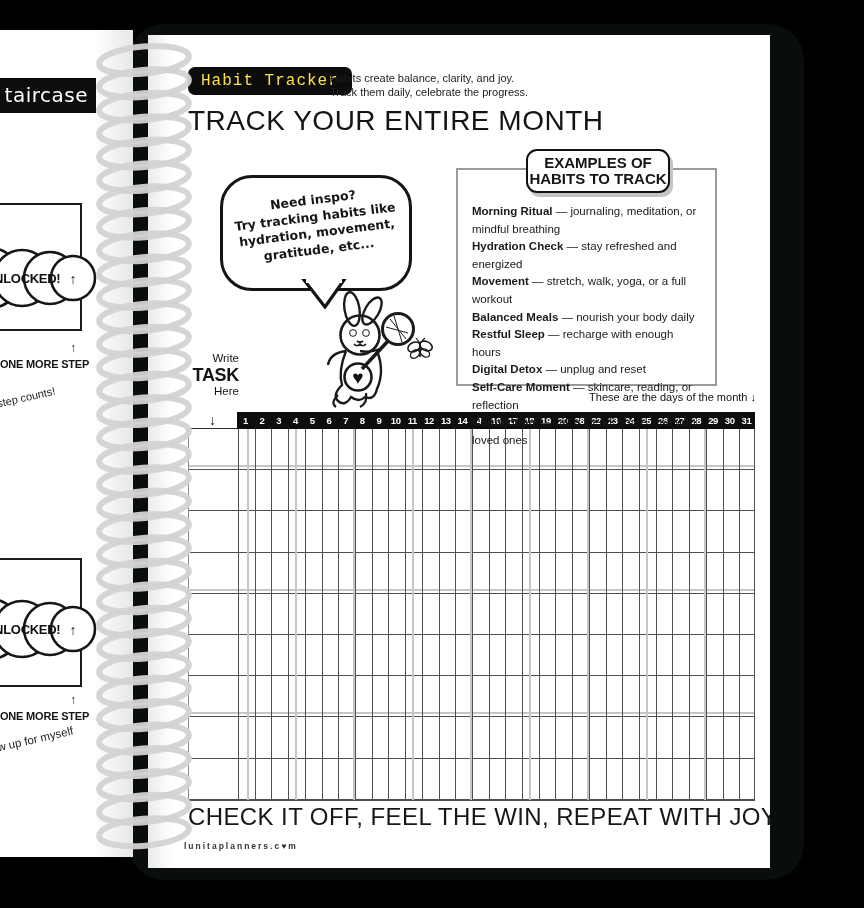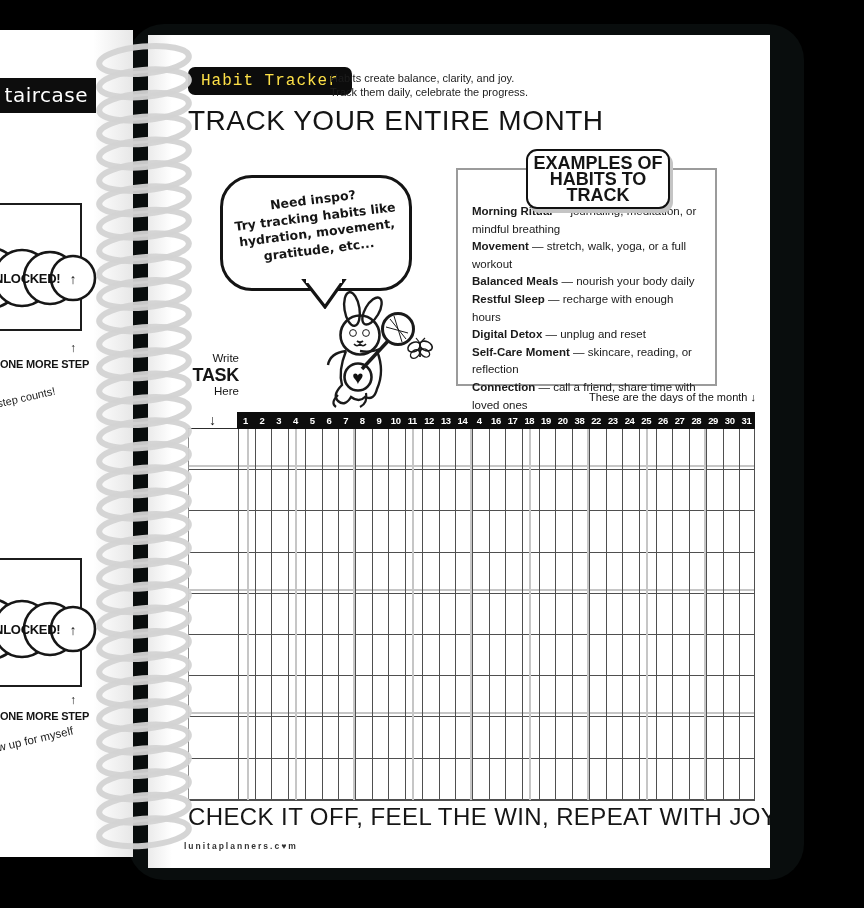--- a/index.html
+++ b/index.html
@@ -47,21 +47,21 @@
   .tail{position:absolute;left:150px;top:244px;z-index:2;}
   .doodle{position:absolute;}
   .doodle path,.doodle circle,.doodle ellipse,.doodle line{fill:none;stroke:#1a1a1a;}
 
   
   .ex-box{position:absolute;left:308px;top:133px;width:261px;height:218px;border:2px solid #9b9b9b;
     background:#fff;z-index:1;box-sizing:border-box;padding:33px 12px 0 14px;}
   .ex-item{font-size:11.5px;line-height:17.6px;color:#1a1a1a;}
   .ex-item b{font-weight:700;}
   .ex-badge{position:absolute;left:378px;top:114px;width:140px;border:2.6px solid #111;border-radius:11px;
-    background:#fff;z-index:3;text-align:center;font-weight:700;font-size:18px;line-height:16px;
+    background:#fff;z-index:3;text-align:center;font-weight:700;font-size:15px;line-height:16px;
     padding:4px 0;box-shadow:3px 4px 0 #c4c4c4;}
 
   
   .task-label{position:absolute;left:33px;top:317px;width:58px;text-align:right;}
   .task-label .w1{font-size:11.5px;line-height:13px;}
   .task-label .w2{font-size:18px;font-weight:700;line-height:20px;letter-spacing:-.3px;}
   .task-label .w3{font-size:11.5px;line-height:13px;}
   .days-note{position:absolute;right:14px;top:356px;font-size:11px;font-weight:400;color:#111;}
 
   
@@ -174,20 +174,21 @@
       <ellipse cx="22" cy="11" rx="6.5" ry="4.5" transform="rotate(24 22 11)" fill="#fff" stroke-width="1.6"></ellipse>
       <ellipse cx="11" cy="19" rx="5" ry="3.6" transform="rotate(-40 11 19)" fill="#fff" stroke-width="1.4"></ellipse>
       <ellipse cx="21" cy="18" rx="5" ry="3.6" transform="rotate(36 21 18)" fill="#fff" stroke-width="1.4"></ellipse>
       <line x1="16" y1="8" x2="16" y2="22" stroke-width="1.8"></line>
       <path d="M16,8 l-4,-5 M16,8 l5,-5" stroke-width="1.2"></path>
     </svg>
 
     <div class="ex-box">
       <div>
           <div class="ex-item"><b>Morning Ritual</b> <span>— journaling, meditation, or mindful breathing</span></div>
+          <div class="ex-item"><b>Hydration Check</b> <span>— stay refreshed and energized</span></div>
           <div class="ex-item"><b>Movement</b> <span>— stretch, walk, yoga, or a full workout</span></div>
           <div class="ex-item"><b>Balanced Meals</b> <span>— nourish your body daily</span></div>
           <div class="ex-item"><b>Restful Sleep</b> <span>— recharge with enough hours</span></div>
           <div class="ex-item"><b>Digital Detox</b> <span>— unplug and reset</span></div>
           <div class="ex-item"><b>Self-Care Moment</b> <span>— skincare, reading, or reflection</span></div>
           <div class="ex-item"><b>Connection</b> <span>— call a friend, share time with loved ones</span></div>
         </div>
     </div>
     <div class="ex-badge">
       <div>EXAMPLES OF</div>

